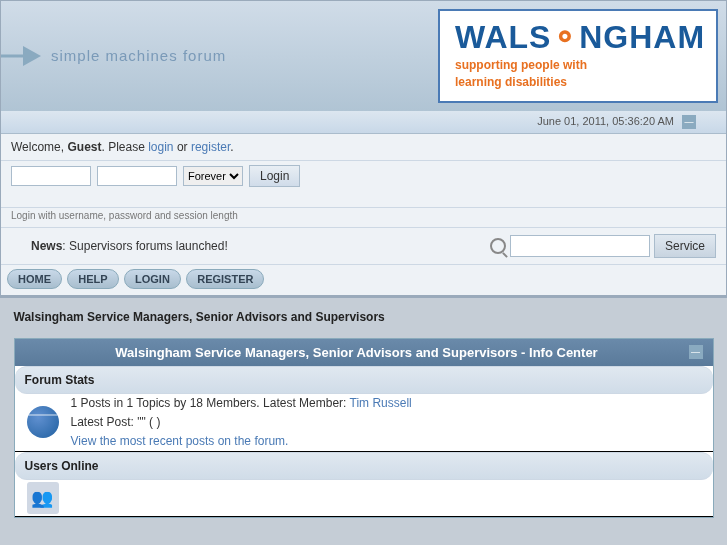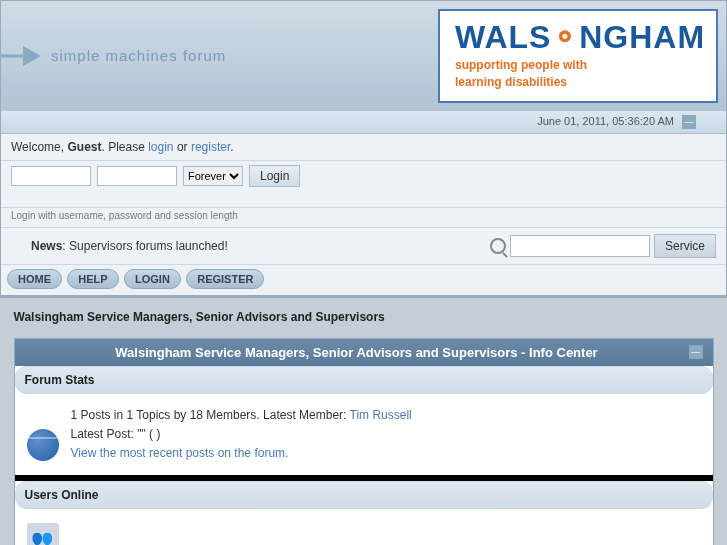--- a/index.html
+++ b/index.html
@@ -256,25 +256,25 @@
       border-bottom: 1px solid #cdd8e4;
       padding: 6px 10px;
       font-size: 12px;
       font-weight: bold;
       color: #222;
       border-radius: 12px;
     }
 
     
     .content-row {
-      padding: 12px 10px;
-      border-bottom: 6px solid #000000;
+      padding: 0 10px;
+      border-bottom: 1px solid #000000;
       background: white;
       display: flex;
-      align-items: flex-end;
+      align-items: center;
       gap: 10px;
     }
     .icon-box {
       width: 36px;
       height: 36px;
       flex-shrink: 0;
       display: flex;
       align-items: center;
       justify-content: center;
     }

